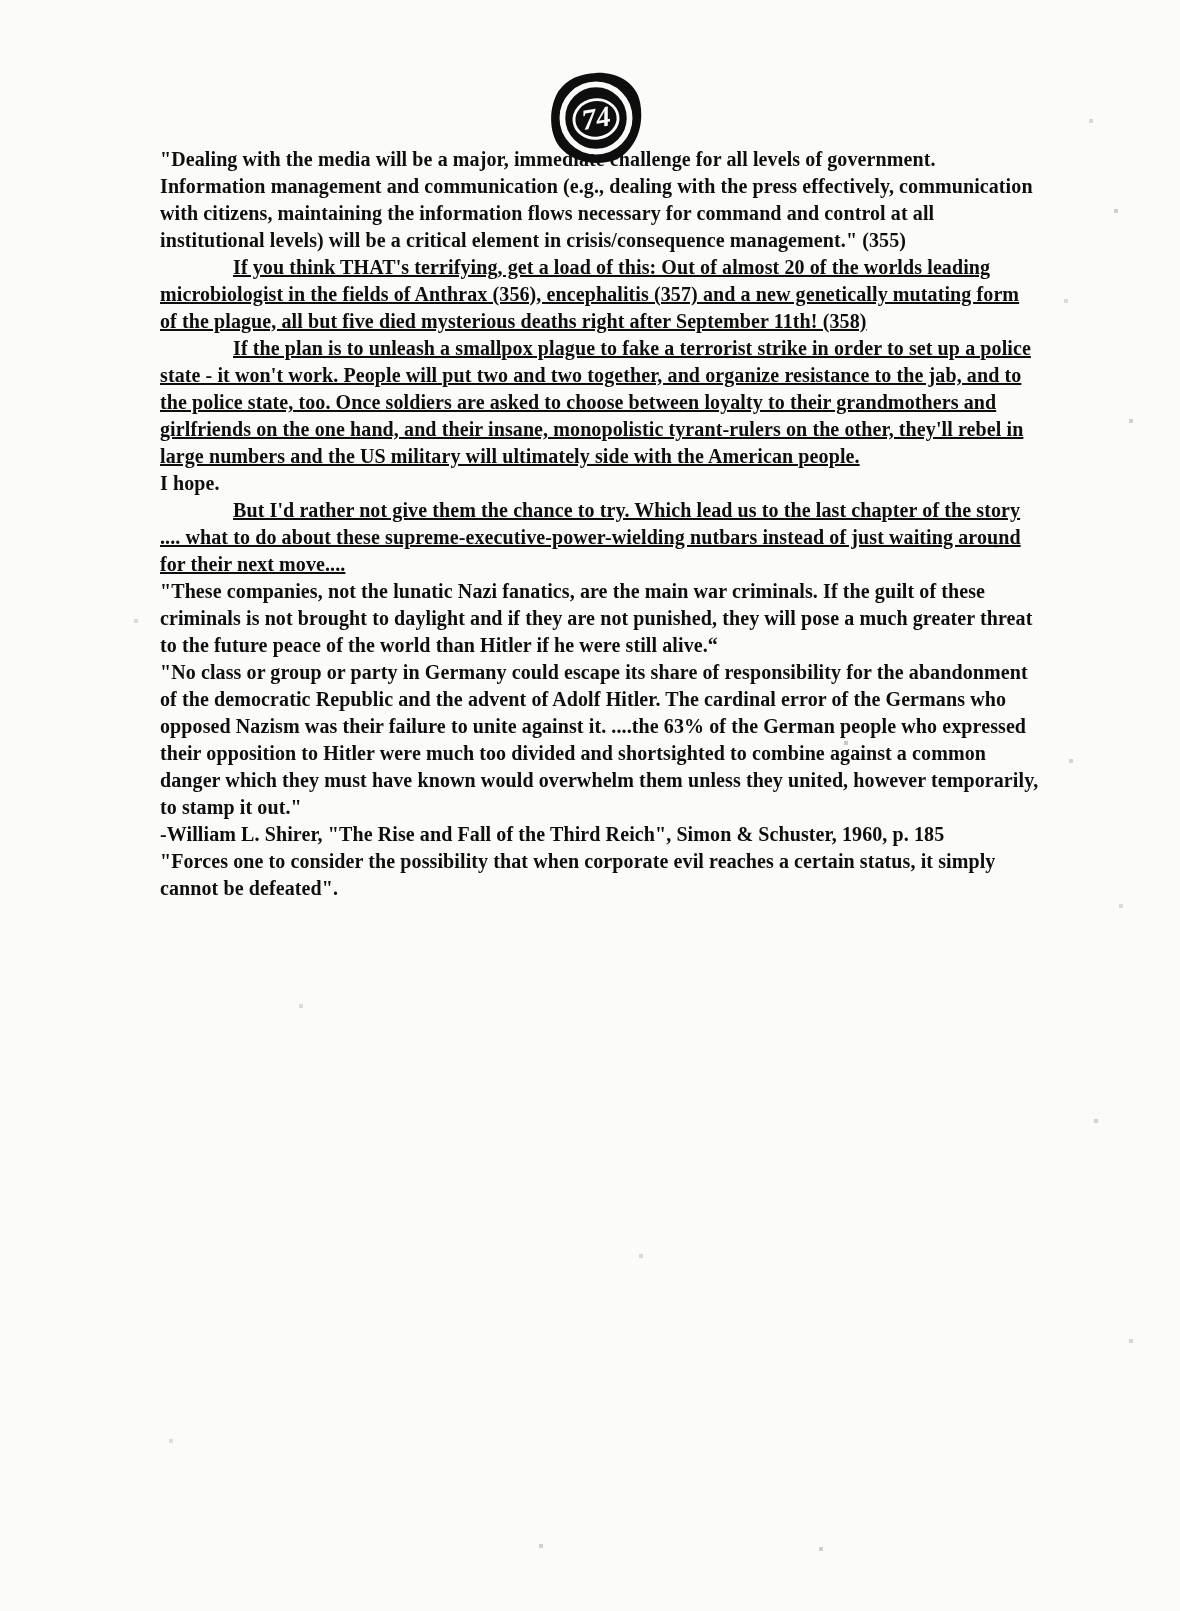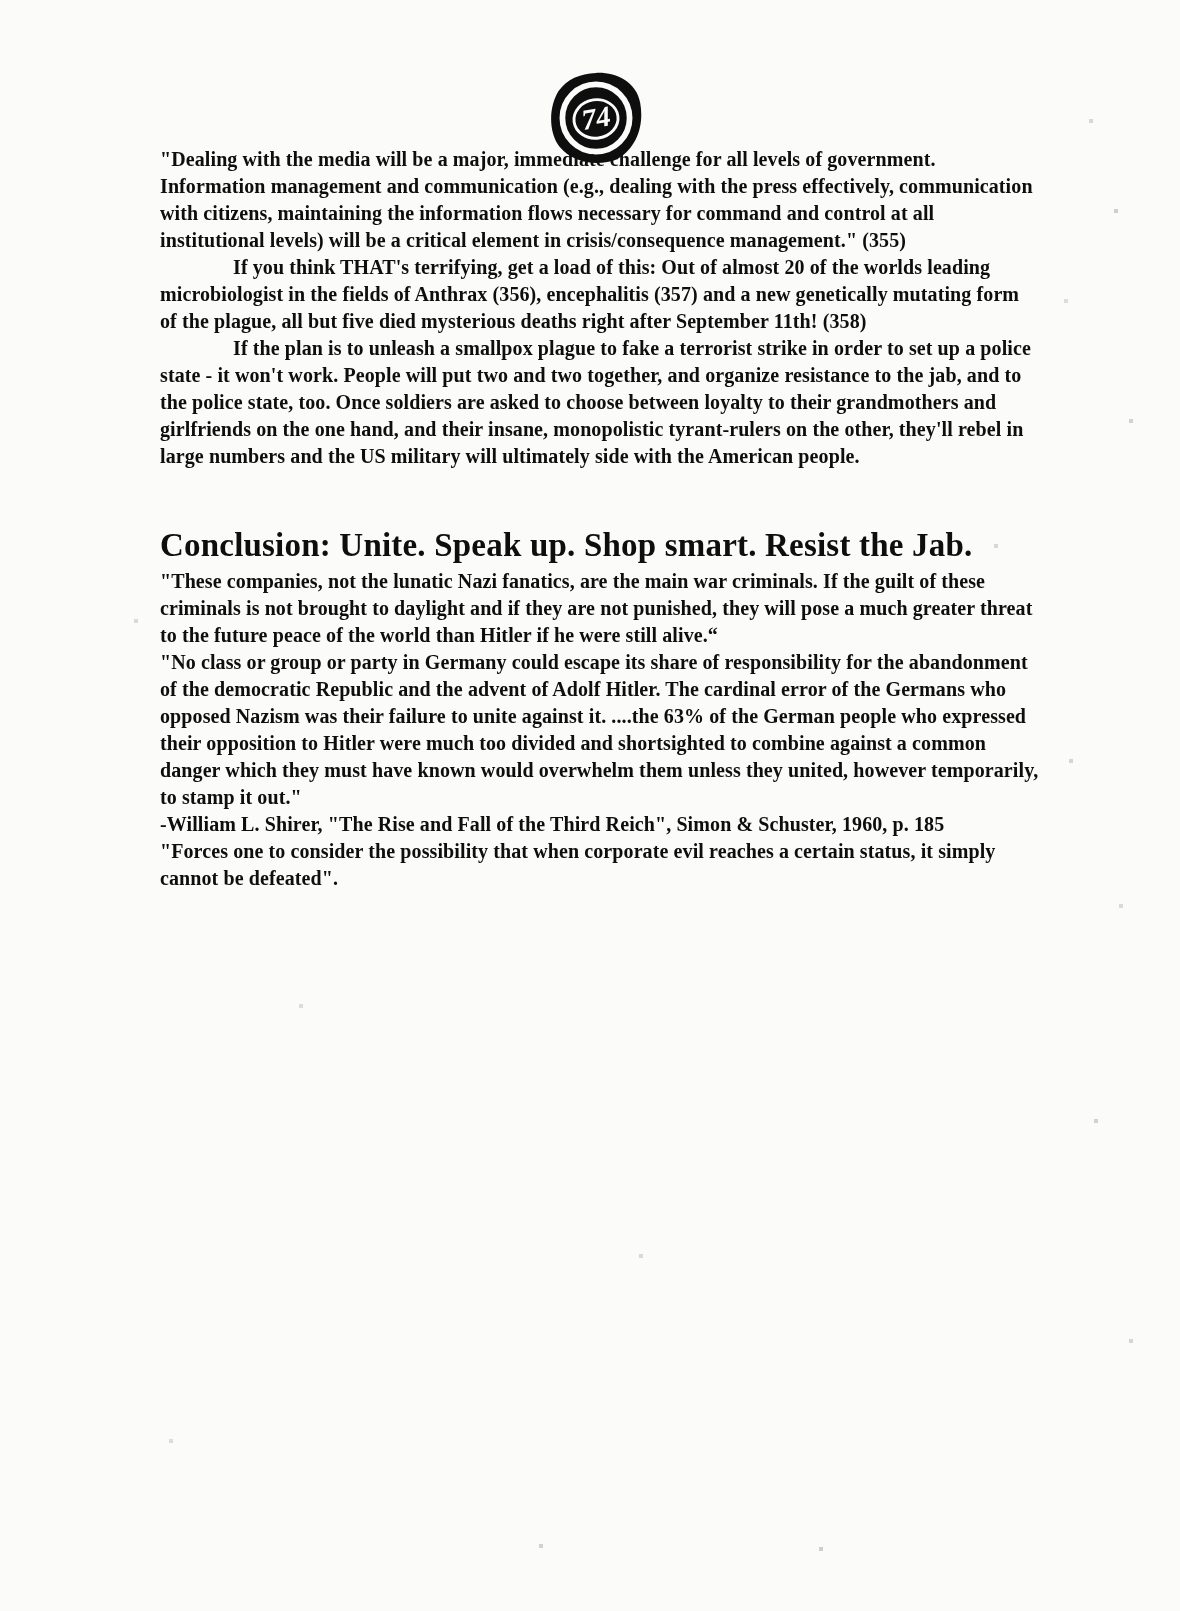--- a/index.html
+++ b/index.html
@@ -54,21 +54,21 @@
     top: 146px;
     width: 880px;
   }
   .content p {
     margin: 0;
     font-size: 20px;
     line-height: 27px;
     letter-spacing: 0.1px;
   }
   .bq { margin-left: 73px; margin-right: 25px; }
-  .indent { text-indent: 73px; }
+  .indent { text-indent: 73px; text-decoration: underline; }
   .m-quote-media      { margin-top: 0; }
   .m-para-micro       { margin-top: 24px; }
   .m-para-smallpox    { margin-top: 28px; }
   .m-i-hope           { margin-top: 42px; margin-left: 73px; }
   .m-last-chapter     { margin-top: 44px; }
   .heading {
     margin: 0;
     margin-top: 52px;
     font-size: 33px;
     line-height: 46px;
@@ -94,23 +94,24 @@
     <text x="50" y="60" text-anchor="middle" font-family="Liberation Serif, serif" font-style="italic" font-weight="700" font-size="30" fill="#fbfbfa" transform="rotate(-10 50 50)">74</text>
   </svg>
 
   <div class="content">
     <p class="bq m-quote-media">"Dealing with the media will be a major, immediate challenge for all levels of government. Information management and communication (e.g., dealing with the press effectively, communication with citizens, maintaining the information flows necessary for command and control at all institutional levels) will be a critical element in crisis/consequence management." (355)</p>
 
     <p class="indent m-para-micro">If you think THAT's terrifying, get a load of this: Out of almost 20 of the worlds leading microbiologist in the fields of Anthrax (356), encephalitis (357) and a new genetically mutating form of the plague, all but five died mysterious deaths right after September 11th! (358)</p>
 
     <p class="indent m-para-smallpox">If the plan is to unleash a smallpox plague to fake a terrorist strike in order to set up a police state - it won't work. People will put two and two together, and organize resistance to the jab, and to the police state, too. Once soldiers are asked to choose between loyalty to their grandmothers and girlfriends on the one hand, and their insane, monopolistic tyrant-rulers on the other, they'll rebel in large numbers and the US military will ultimately side with the American people.</p>
 
+    <p class="m-i-hope">I hope.</p>
 
+    <p class="indent m-last-chapter">But I'd rather not give them the chance to try. Which lead us to the last chapter of the story .... what to do about these supreme-executive-power-wielding nutbars instead of just waiting around for their next move....</p>
 
-    <h1 class="heading">Conclusion: Unite. Speak up. Shop smart. Resist the Jab.</h1>
 
     <p class="bq m-quote-companies">"These companies, not the lunatic Nazi fanatics, are the main war criminals. If the guilt of these criminals is not brought to daylight and if they are not punished, they will pose a much greater threat to the future peace of the world than Hitler if he were still alive.“</p>
 
 
     <p class="bq m-quote-noclass">"No class or group or party in Germany could escape its share of responsibility for the abandonment of the democratic Republic and the advent of Adolf Hitler. The cardinal error of the Germans who opposed Nazism was their failure to unite against it. ....the 63% of the German people who expressed their opposition to Hitler were much too divided and shortsighted to combine against a common danger which they must have known would overwhelm them unless they united, however temporarily, to stamp it out."</p>
 
     <p class="bq m-attr-shirer">-William L. Shirer, "The Rise and Fall of the Third Reich", Simon &amp; Schuster, 1960, p. 185</p>
 
     <p class="bq m-quote-forces">"Forces one to consider the possibility that when corporate evil reaches a certain status, it simply cannot be defeated".</p>
   </div>

